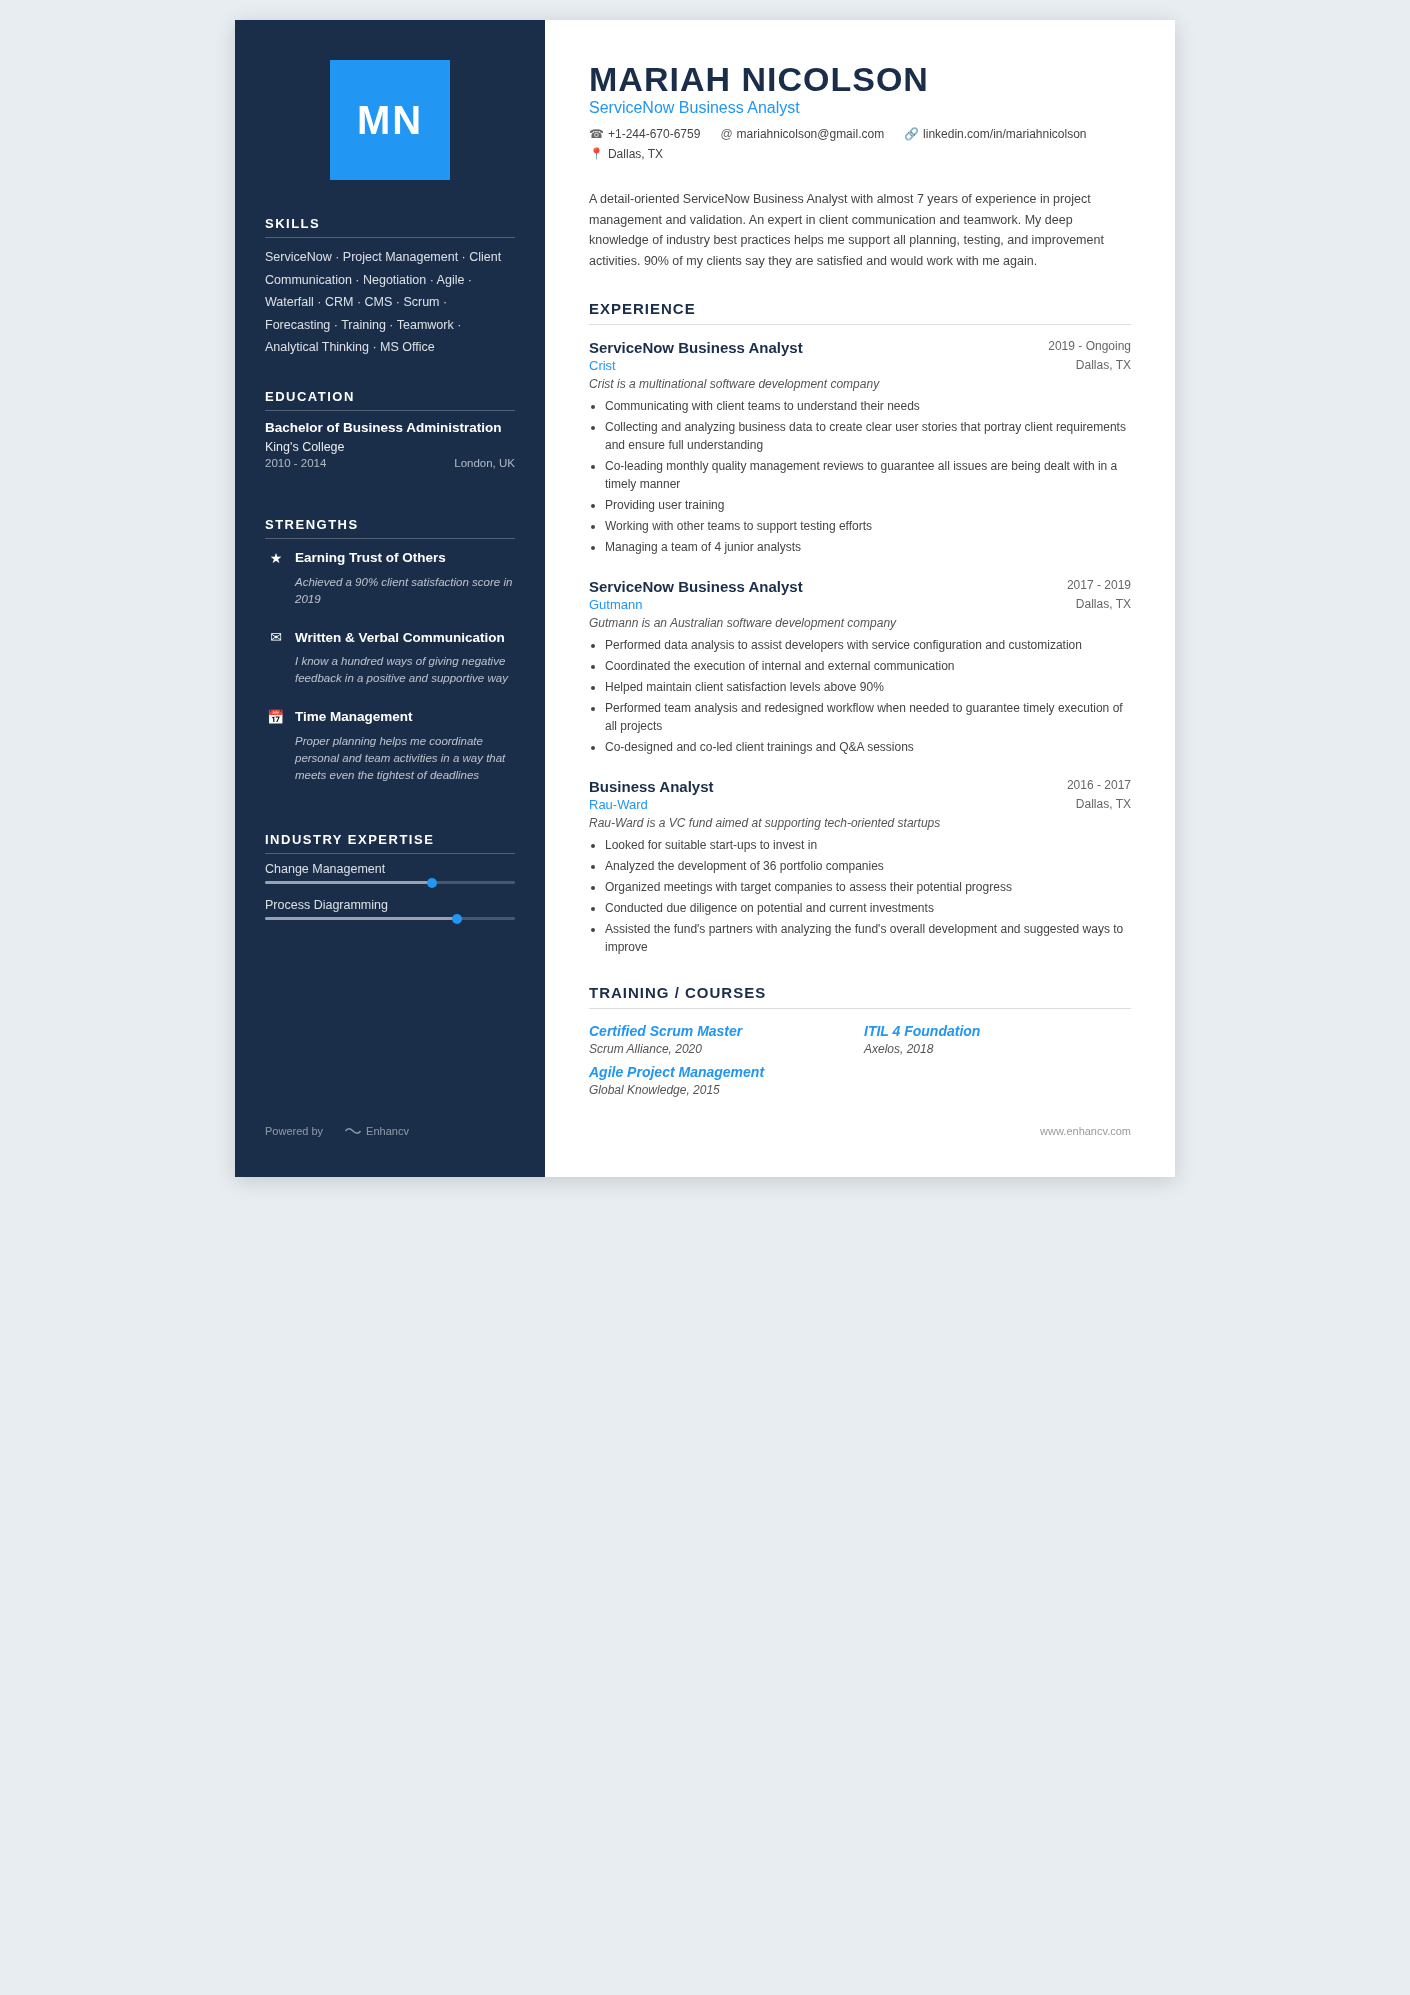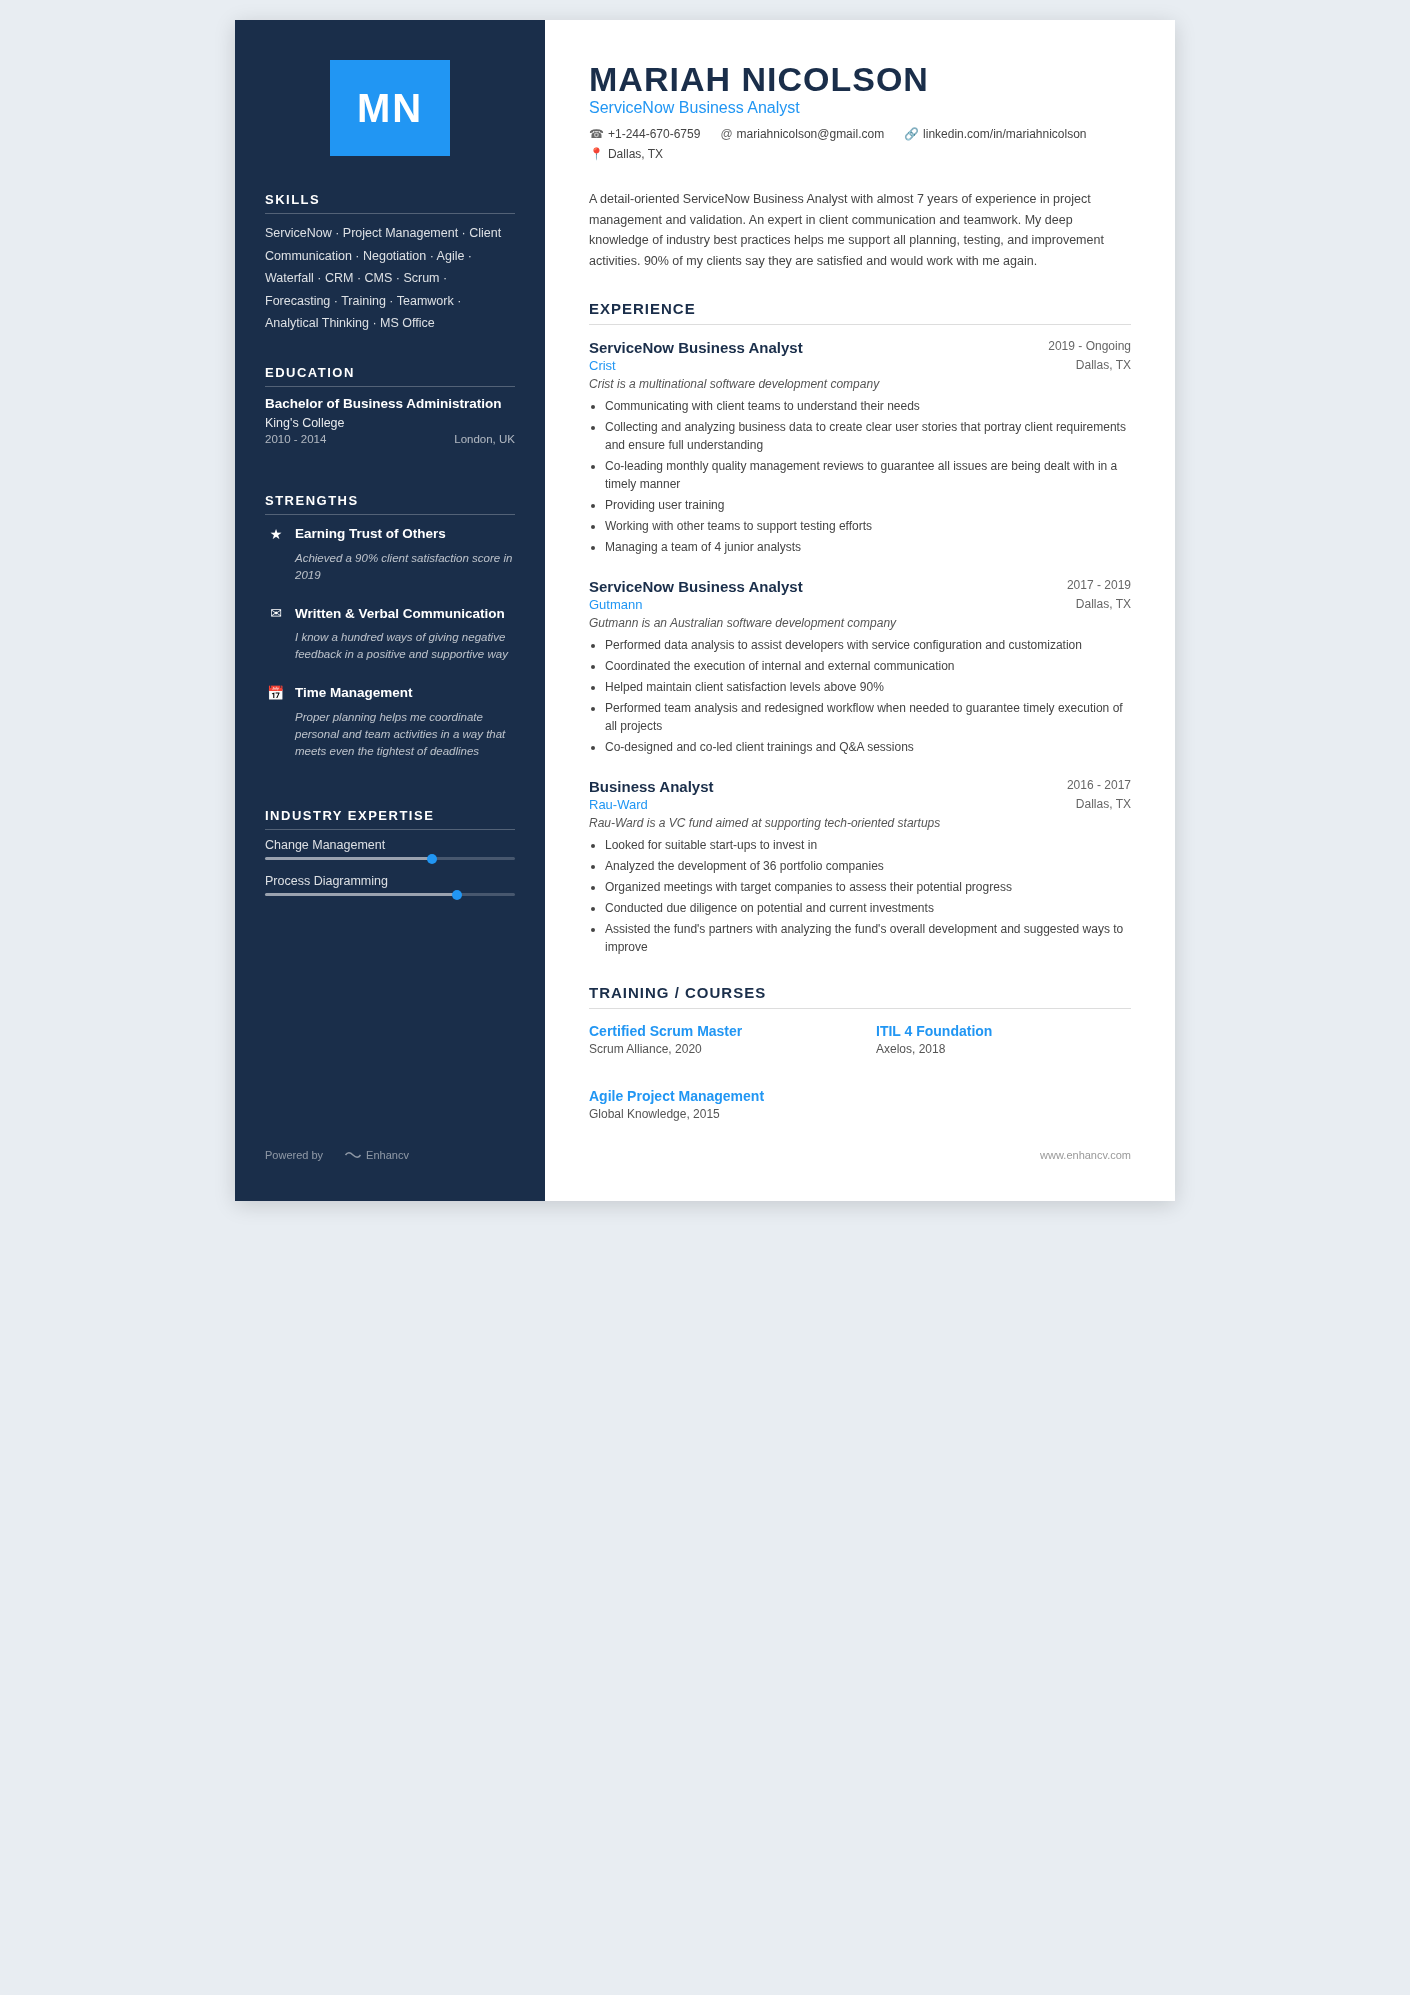--- a/index.html
+++ b/index.html
@@ -28,21 +28,21 @@
       display: flex;
       flex-direction: column;
     }
     .avatar-block {
       display: flex;
       justify-content: center;
       margin-bottom: 36px;
     }
     .avatar-box {
       width: 120px;
-      height: 96px;
+      height: 120px;
       background: #2196F3;
       display: flex;
       align-items: center;
       justify-content: center;
       font-size: 40px;
       font-weight: bold;
       color: white;
       letter-spacing: 2px;
     }
     .sidebar-section {
@@ -260,21 +260,22 @@
     }
     .exp-bullets li {
       font-size: 12px;
       color: #444;
       margin-bottom: 3px;
       line-height: 1.5;
     }
     .training-grid {
       display: grid;
       grid-template-columns: 1fr 1fr;
-      gap: 32px;
+      gap: 8px;
+      font-style: italic;
     }
     .training-item .course-name {
       font-size: 14px;
       font-weight: 600;
       color: #2196F3;
       margin-bottom: 3px;
     }
     .training-item .course-meta {
       font-size: 12px;
       color: #555;

